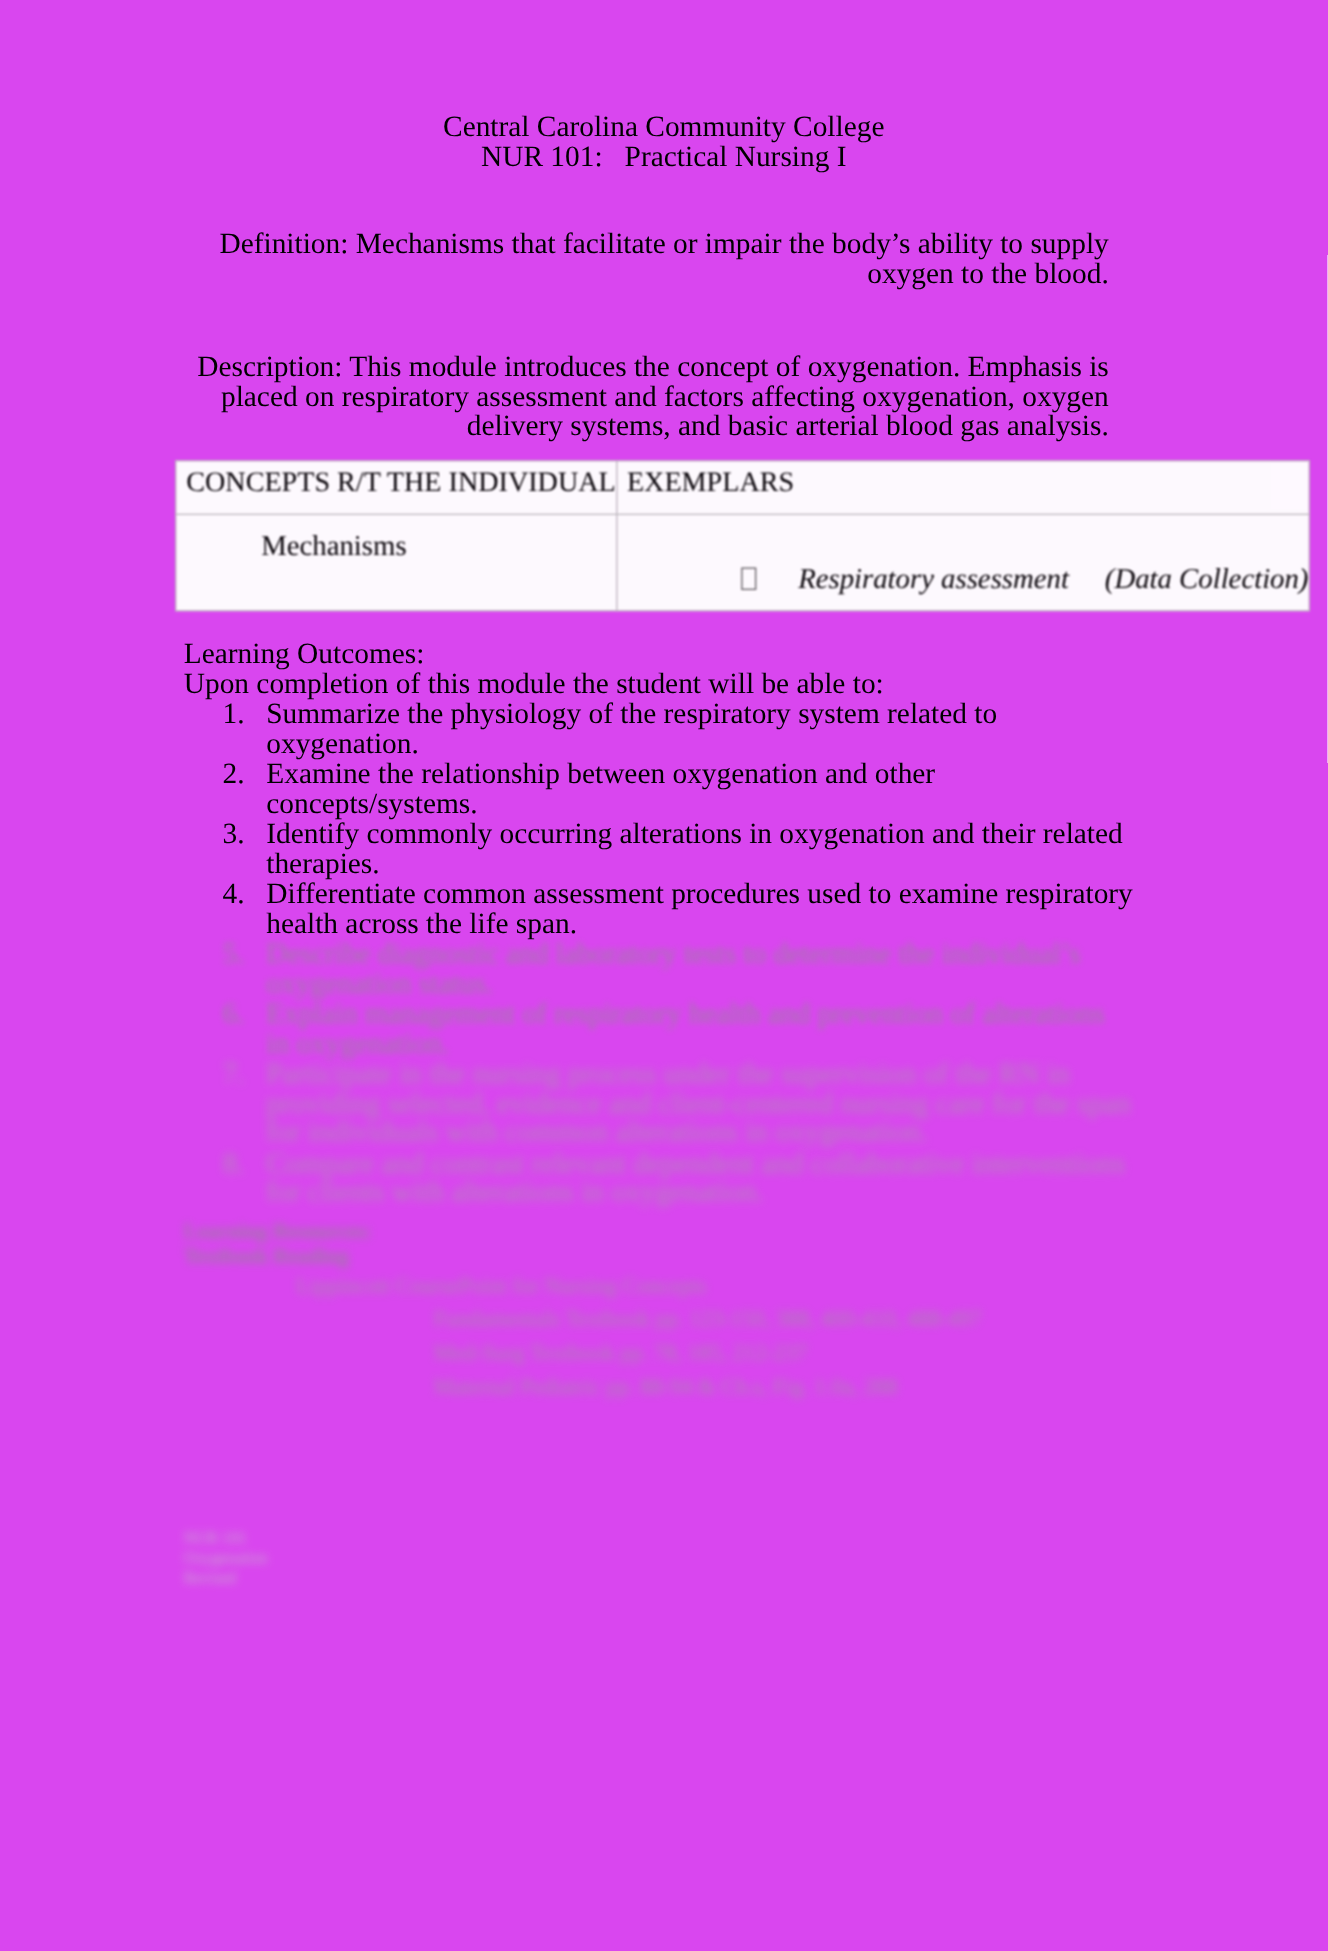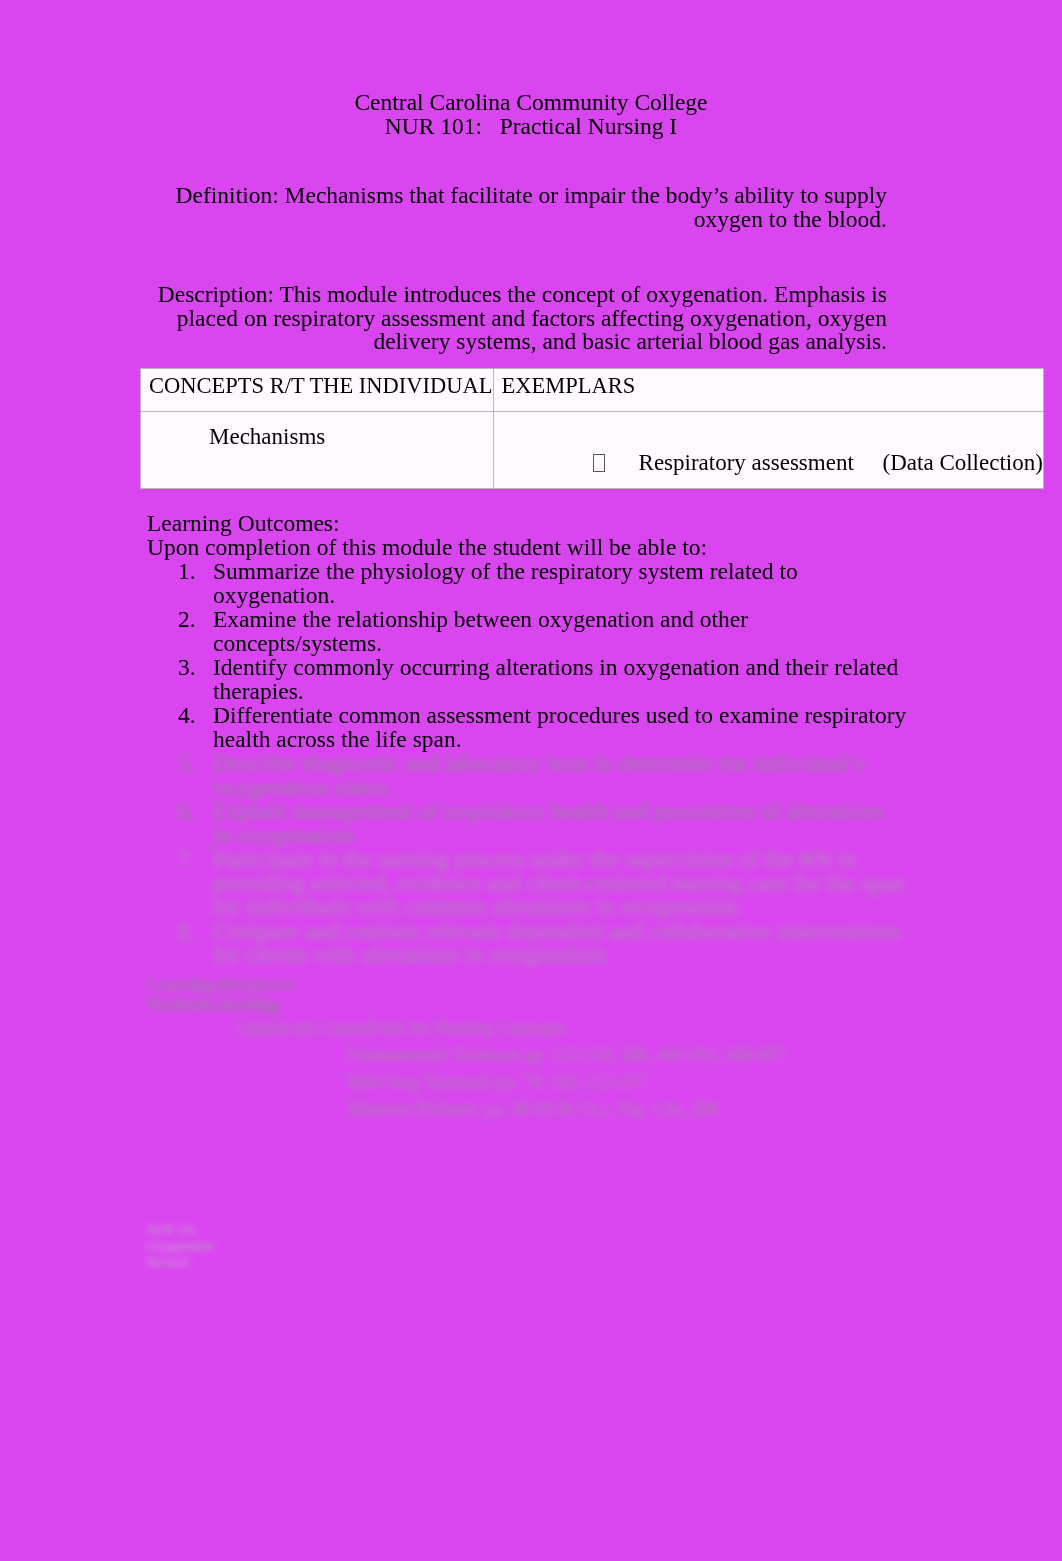--- a/index.html
+++ b/index.html
@@ -76,21 +76,21 @@
     line-height: 26px;
     white-space: nowrap;
   }
   .cell-body {
     height: 64px;
     padding: 12px 0 0 0;
     font-size: 23px;
     line-height: 26px;
   }
   .cell-body .indent-1 { padding-left: 68px; }
-  .cell-body .ex-row { padding-left: 30px; white-space: pre; }
+  .cell-body .ex-row { padding-left: 30px; white-space: pre; font-style: italic; }
   .tofu {
     display: inline-block;
     width: 10px;
     height: 16px;
     border: 1px solid #555;
     vertical-align: -2px;
     margin-right: 34px;
   }
 
   

